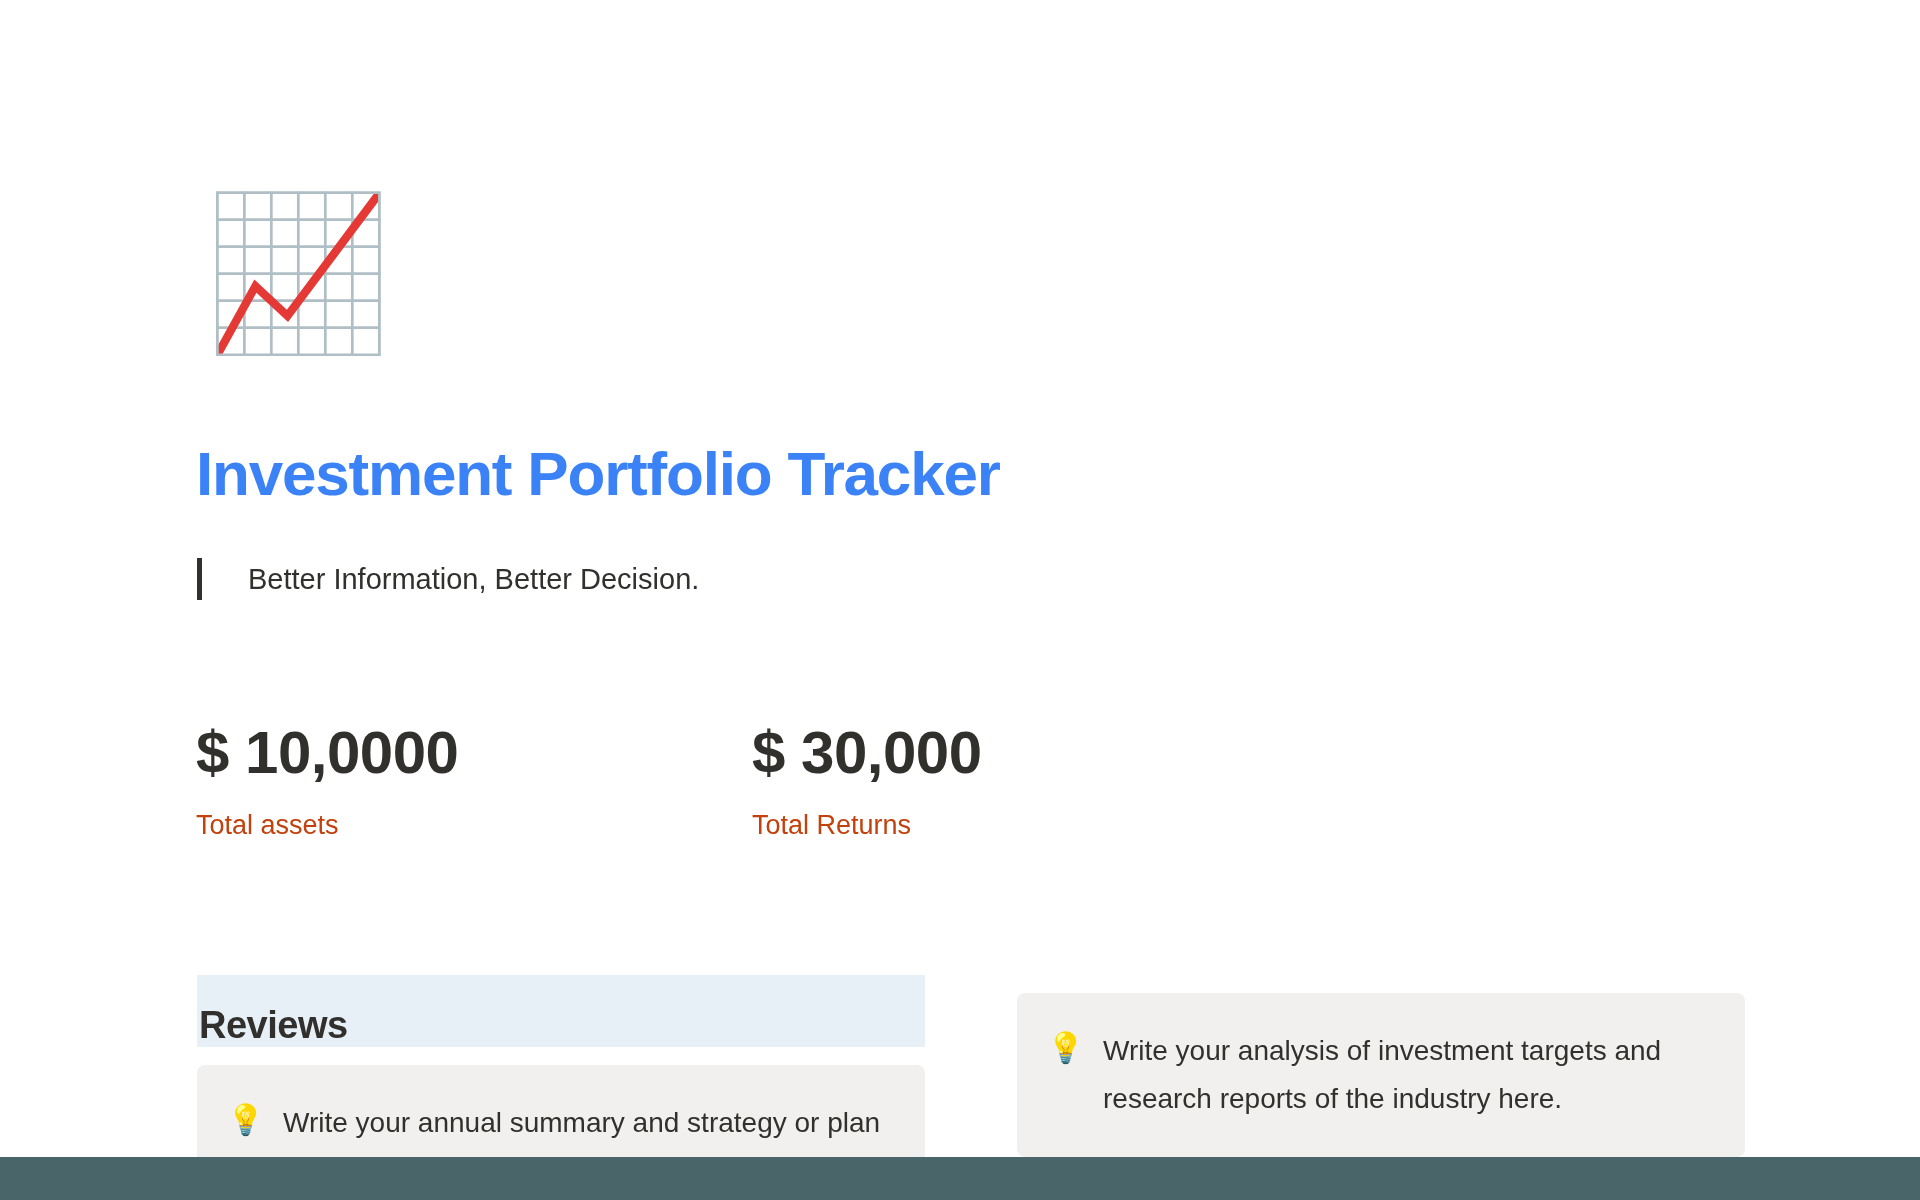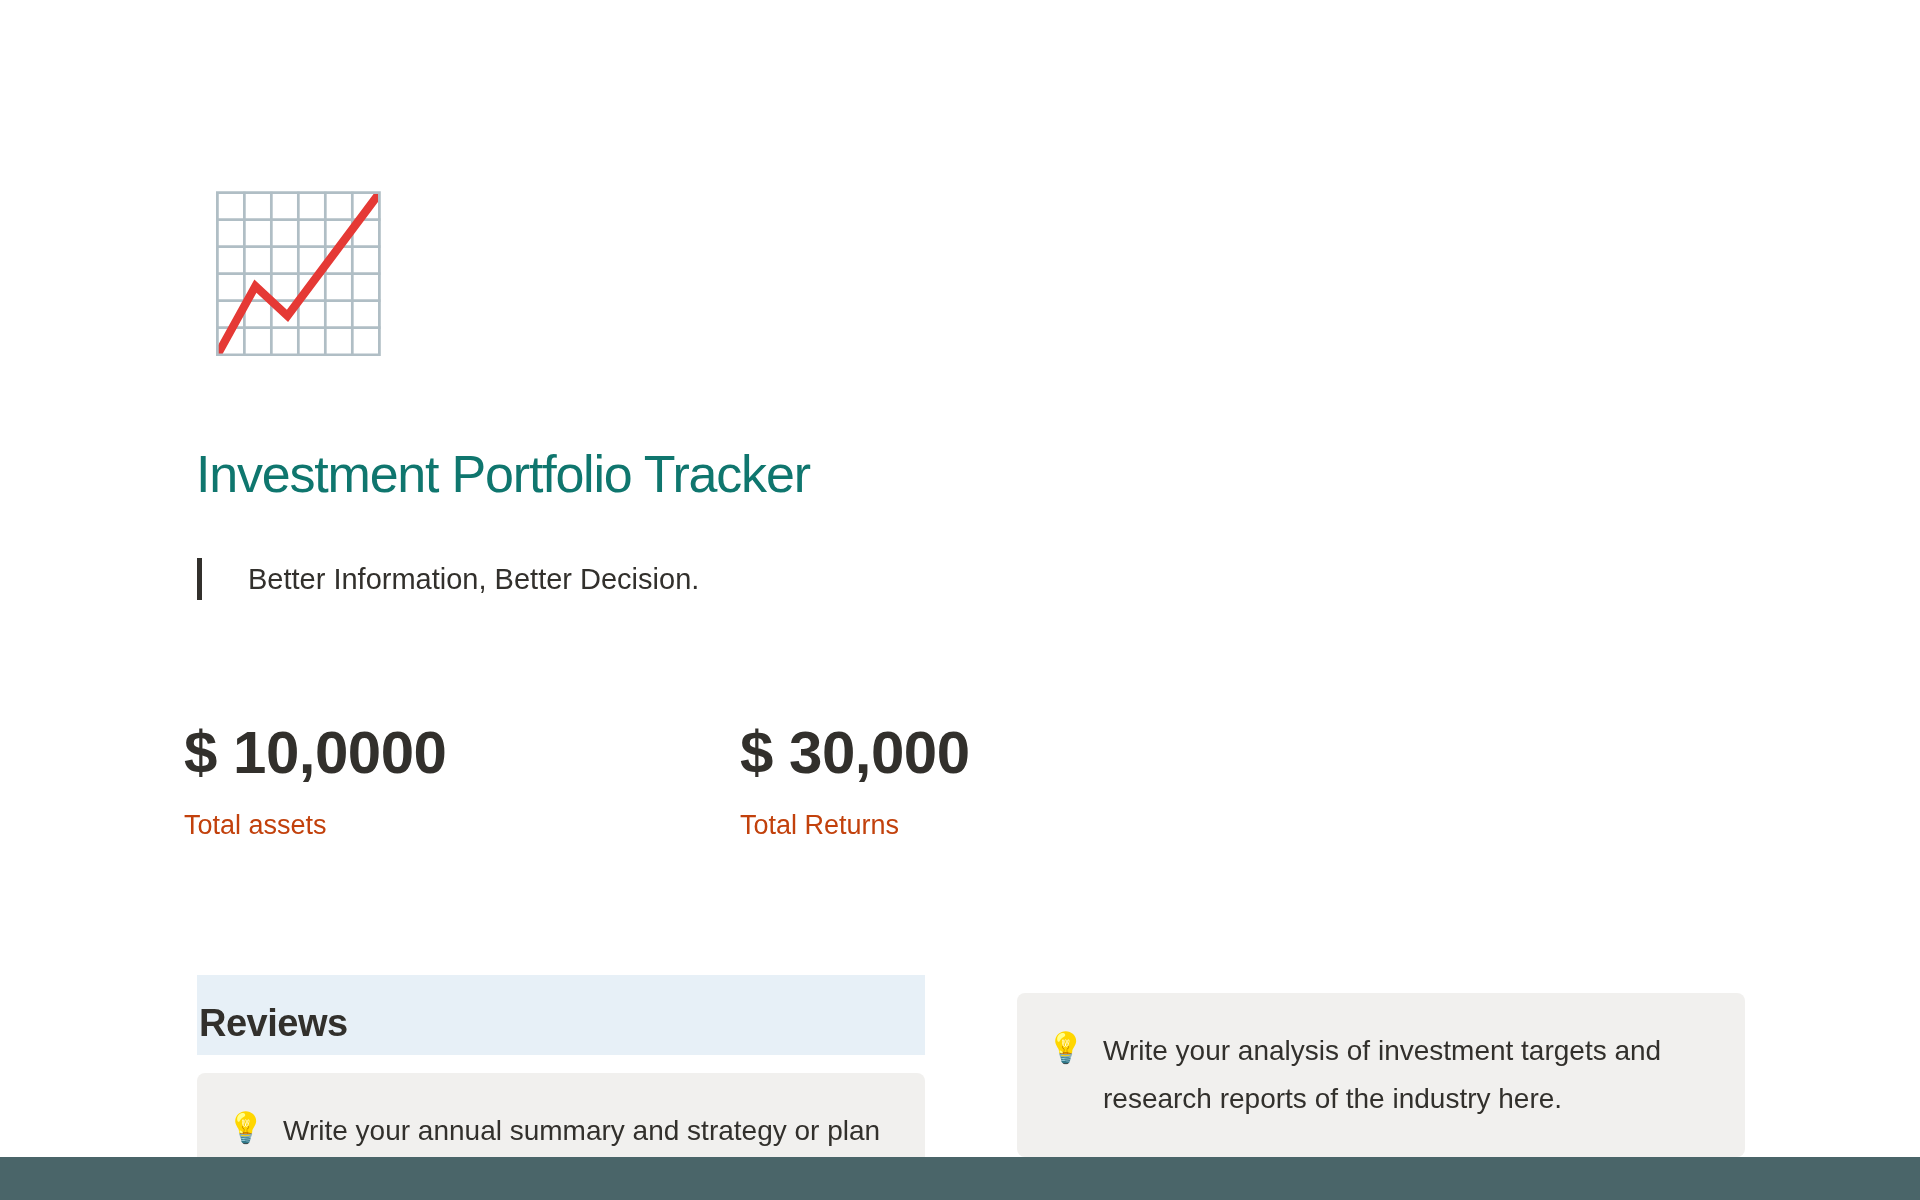--- a/index.html
+++ b/index.html
@@ -31,25 +31,25 @@
     font-family: "DejaVu Sans", sans-serif;
     color: #37352f;
     user-select: none;
   }
 
   
   .page-title {
     position: absolute;
     left: 196px;
     top: 432px;
-    font-size: 52px;
+    font-size: 62px;
     line-height: 84px;
-    font-weight: 400;
+    font-weight: 700;
     letter-spacing: -1.2px;
-    color: #0f766e;
+    color: #3b82f6;
     white-space: nowrap;
   }
 
   
   .quote-block {
     position: absolute;
     left: 197px;
     top: 558px;
     display: flex;
     align-items: stretch;
@@ -64,21 +64,21 @@
     padding-left: 46px;
     font-size: 29px;
     line-height: 42px;
     color: #32302c;
     white-space: nowrap;
   }
 
   
   .metrics {
     position: absolute;
-    left: 184px;
+    left: 196px;
     top: 718px;
     width: 1560px;
     display: flex;
   }
   .metric {
     width: 556px;
     flex: 0 0 556px;
   }
   .metric:last-child { flex: 1 1 auto; width: auto; }
   .metric-value {
@@ -104,23 +104,23 @@
     top: 975px;
     width: 1551px;
     display: flex;
     gap: 92px;
   }
   .column {
     width: 728px;
     flex: 0 0 728px;
   }
   .card-header {
-    height: 80px;
-    display: flex;
-    align-items: center;
+    height: 72px;
+    display: flex;
+    align-items: flex-end;
     padding: 16px 0 0 2px;
   }
   .card-header.blue  { background: #e7f0f7; }
   .card-header.green { background: #ebf0eb; }
   .card-header-text {
     font-size: 38px;
     line-height: 44px;
     font-weight: 700;
     letter-spacing: -0.5px;
     color: #32302c;

